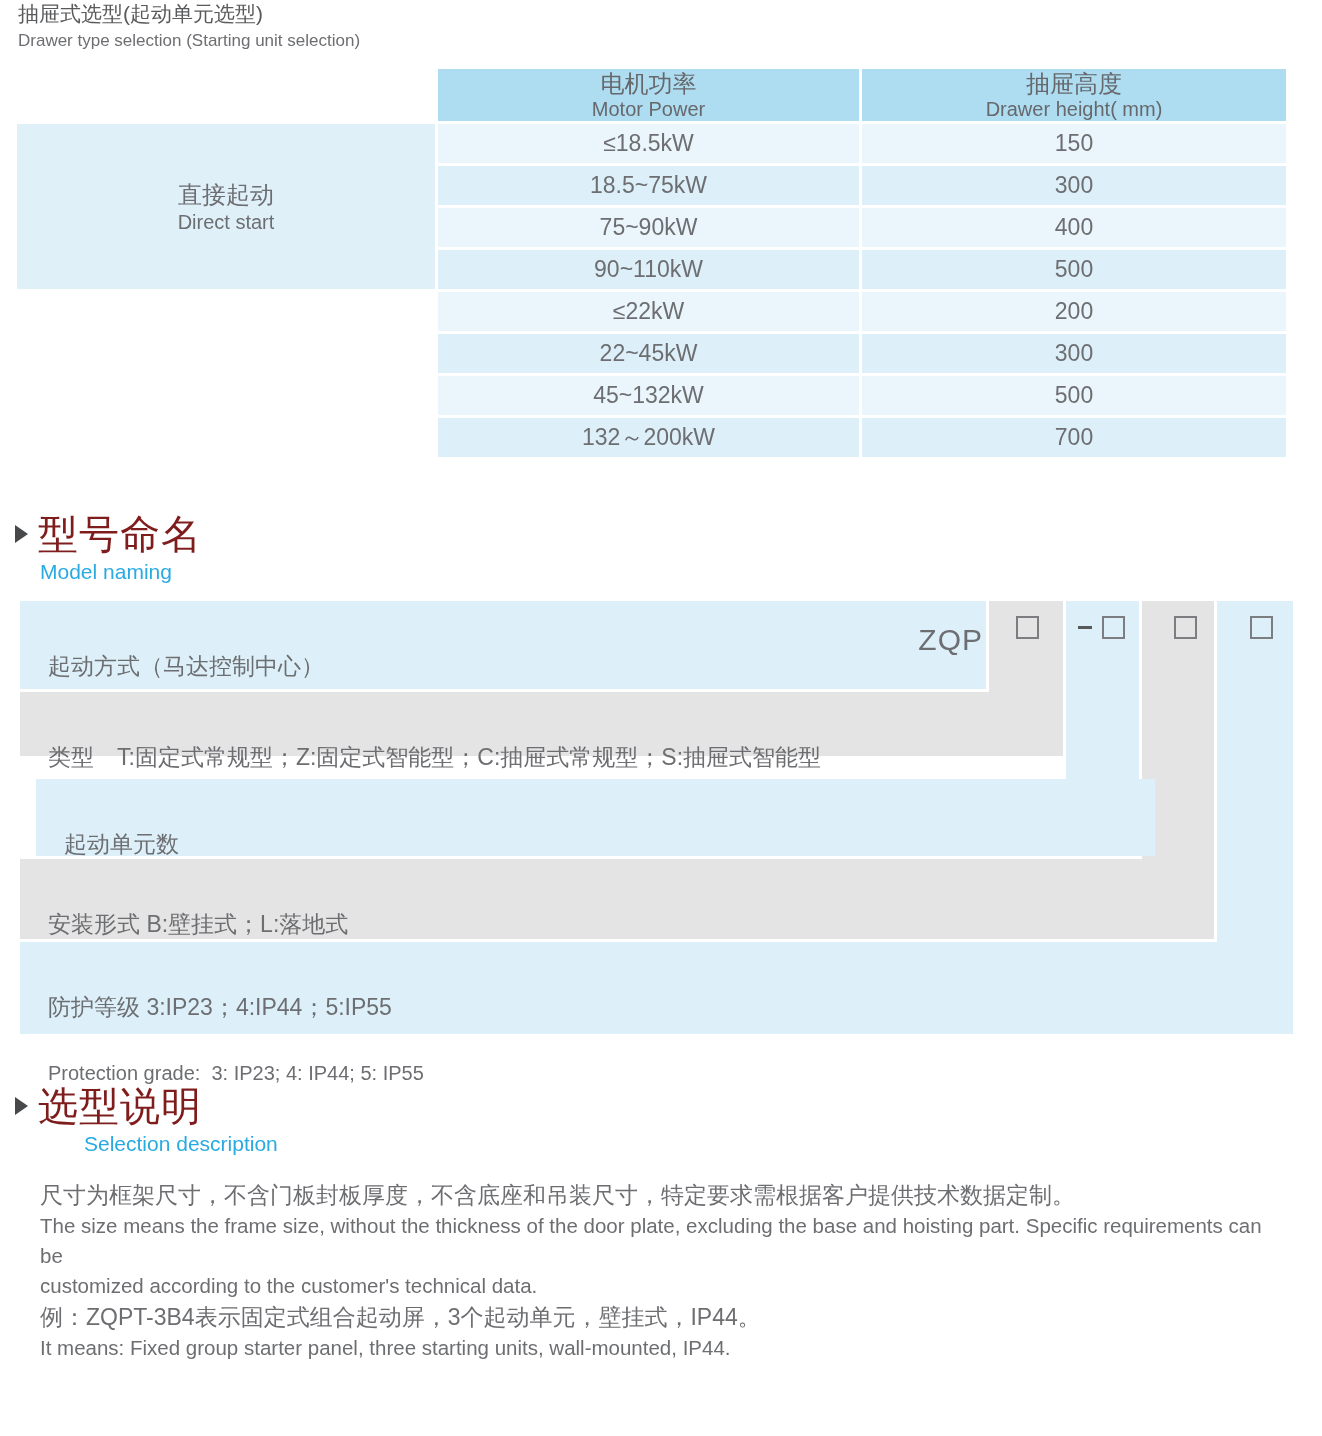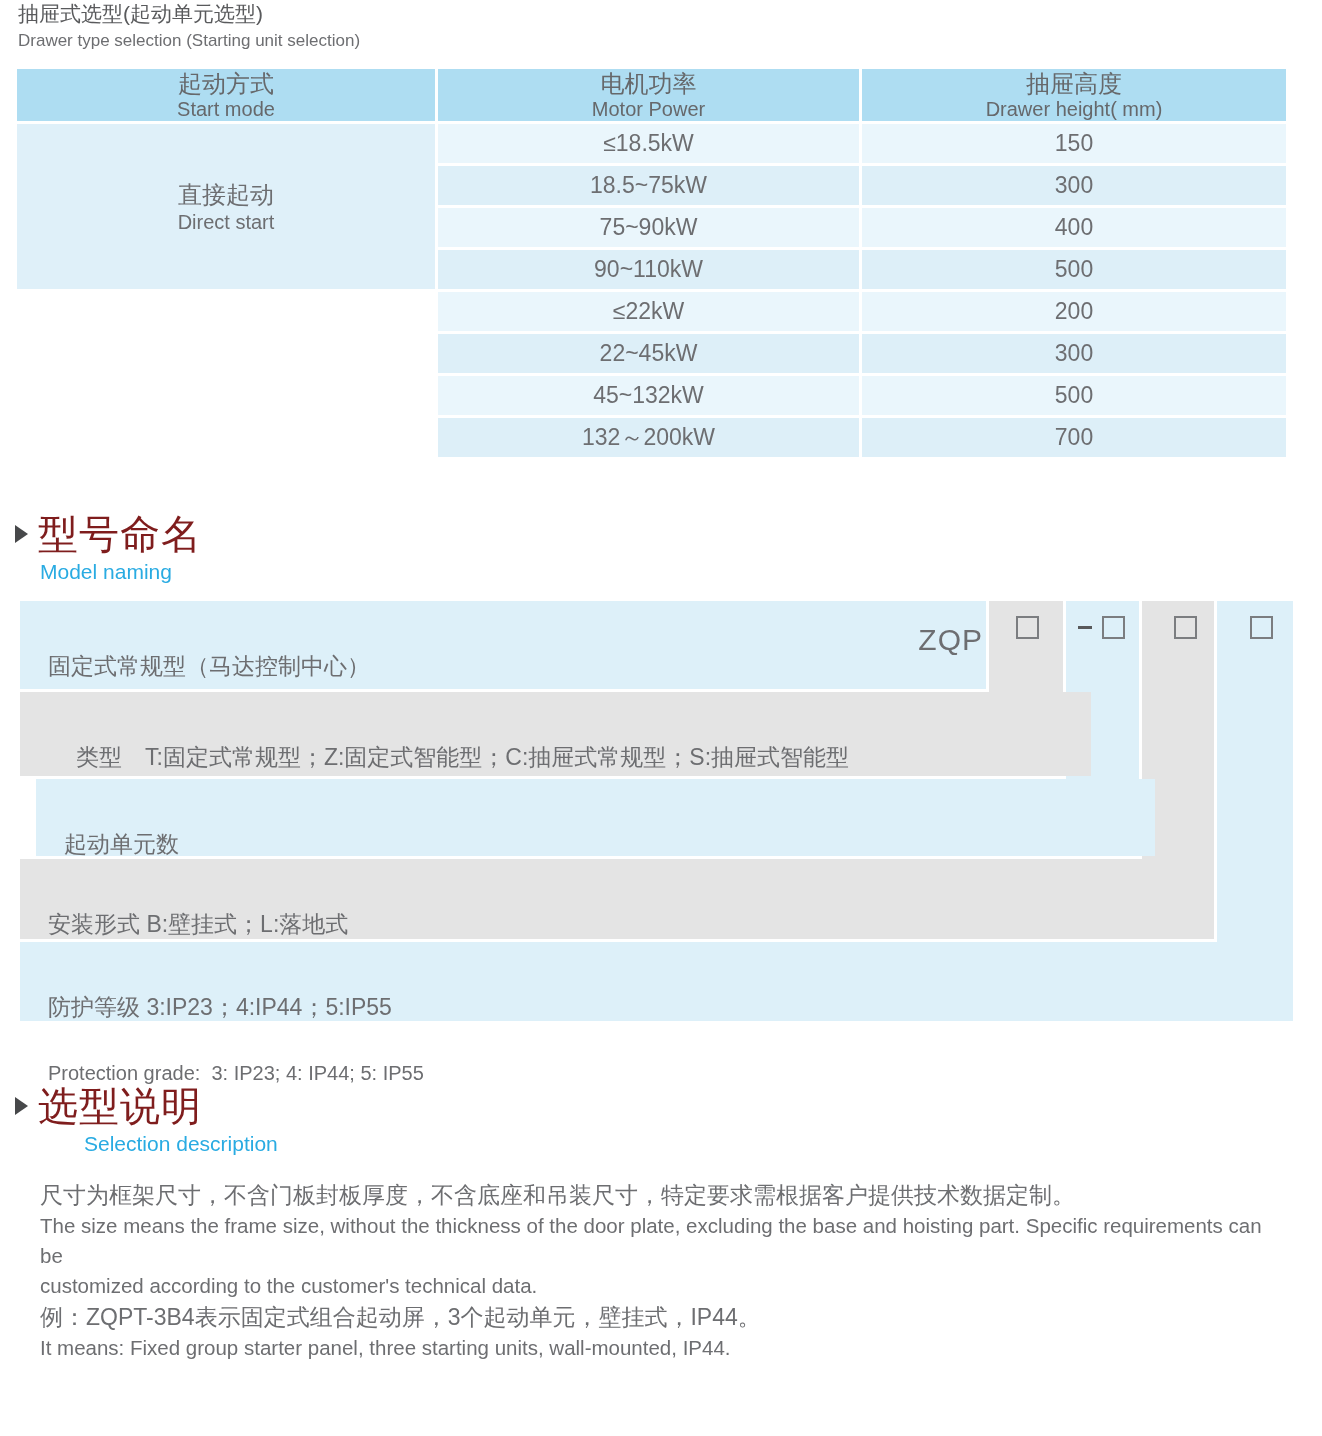--- a/index.html
+++ b/index.html
@@ -44,24 +44,24 @@
   .sec-sub{font-size:21px;line-height:26px;color:#29abe2;margin-top:2px;}
   .sub2{margin-left:40px;}
   .sub3{margin-left:84px;}
 
   
   .model-block{position:relative;width:1273px;height:422px;margin:16px 0 0 20px;}
   .band,.arm{position:absolute;}
   .blue{background:#ddf0f9;}
   .gray{background:#e4e4e4;}
   .band1{top:0;height:88px;left:0;width:966px;}
-  .band2{top:91px;height:84px;left:0;width:1043px;padding-left:28px;}
+  .band2{top:91px;height:64px;left:0;width:1043px;}
   .band3{top:178px;height:77px;left:16px;width:1119px;}
   .band4{top:258px;height:80px;left:0;width:1194px;}
-  .band5{top:341px;height:79px;left:0;width:1273px;}
+  .band5{top:341px;height:92px;left:0;width:1273px;}
   .arm2{left:969px;width:74px;top:0;height:91px;}
   .arm3{left:1046px;width:73px;top:0;height:178px;}
   .arm4{left:1122px;width:72px;top:0;height:258px;}
   .arm5{left:1197px;width:76px;top:0;height:341px;}
   .band-text{padding:13px 0 0 28px;white-space:pre-wrap;}
   .band-text .b-cn{font-size:23px;line-height:32px;color:#6d6e71;}
   .band-text .b-en{font-size:20px;line-height:28px;color:#6d6e71;}
   .code-prefix{position:absolute;left:893px;top:22px;width:70px;text-align:right;
                font-size:30px;color:#6d6e71;letter-spacing:1px;}
   .mbox{position:absolute;top:15px;width:19px;height:19px;border:2px solid #7b7d80;background:transparent;}
@@ -75,24 +75,20 @@
 </style>
 </head>
 <body>
 
 <div class="doc-head">
   <div class="t-cn">抽屉式选型(起动单元选型)</div>
   <div class="t-en">Drawer type selection (Starting unit selection)</div>
 </div>
 
 <div class="sel-table">
-  <div class="cell th" style="grid-area:1/1;">
-    <div class="h-cn">起动方式</div>
-    <div class="h-en">Start mode</div>
-  </div>
   <div class="cell th" style="grid-area:1/2;">
     <div class="h-cn">电机功率</div>
     <div class="h-en">Motor Power</div>
   </div>
   <div class="cell th" style="grid-area:1/3;">
     <div class="h-cn">抽屉高度</div>
     <div class="h-en">Drawer height( mm)</div>
   </div>
 
   <div class="cell c-group" style="grid-area:2/1/6/2;">
@@ -125,21 +121,21 @@
 <div class="sec-sub sub2">Model naming</div>
 
 <div class="model-block">
   <div class="arm arm2 gray"></div>
   <div class="arm arm3 blue"></div>
   <div class="arm arm4 gray"></div>
   <div class="arm arm5 blue"></div>
 
   <div class="band band1 blue">
     <div class="band-text">
-      <div class="b-cn">固定式常规型（马达控制中心）</div>
+      <div class="b-cn">起动方式（马达控制中心）</div>
       <div class="b-en">Group starter panel (motor control center)</div>
     </div>
   </div>
   <div class="band band2 gray">
     <div class="band-text">
       <div class="b-cn">类型　T:固定式常规型；Z:固定式智能型；C:抽屉式常规型；S:抽屉式智能型</div>
       <div class="b-en">Types: T: fixed common; Z: fixed intelligent; C: drawer common; S: drawer intelligent</div>
     </div>
   </div>
   <div class="band band3 blue">

